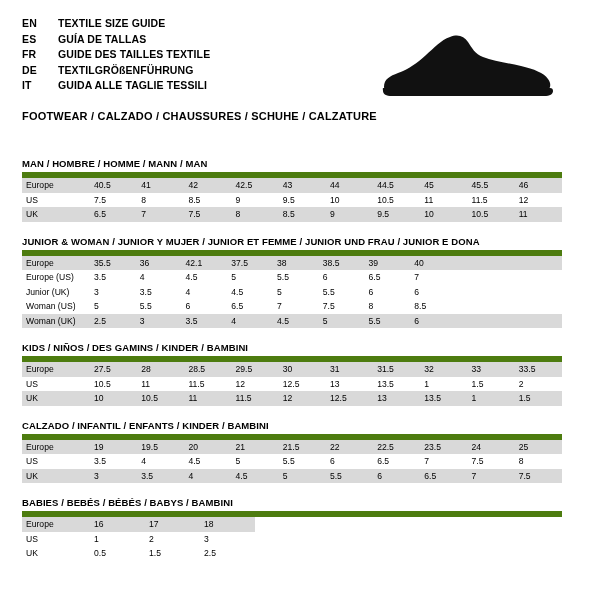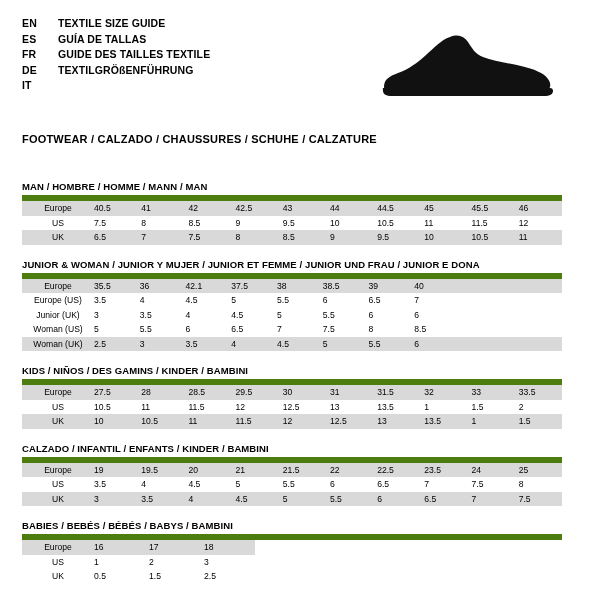--- a/index.html
+++ b/index.html
@@ -52,21 +52,21 @@
   .shoe-art {
     width: 180px;
     margin-right: 6px;
     margin-top: 14px;
   }
 
   .section-title {
     font-size: 11px;
     font-weight: bold;
     letter-spacing: 0.2px;
-    margin-top: 27px;
+    margin-top: 4px;
   }
 
   
   .group {
     margin-top: 14px;
   }
   .group.first {
     margin-top: 36px;
   }
   .group-head {
@@ -90,21 +90,21 @@
     padding: 0 0 0 4px;
     vertical-align: middle;
     white-space: nowrap;
   }
   tr.shaded td {
     background: #d9d9d9;
   }
   td.label {
     width: 68px;
   }
-  .group table td.label { width: 68px; text-align: center; }
+  .group table td.label { width: 68px; }
 
   
 </style>
 </head>
 <body>
 
 <div class="page">
 
   <div class="header">
     <div class="lang-list">
@@ -119,20 +119,21 @@
       <div class="lang-row">
         <span class="lang-code">FR</span>
         <span class="lang-title">GUIDE DES TAILLES TEXTILE</span>
       </div>
       <div class="lang-row">
         <span class="lang-code">DE</span>
         <span class="lang-title">TEXTILGRÖßENFÜHRUNG</span>
       </div>
       <div class="lang-row">
         <span class="lang-code">IT</span>
+        <span class="lang-title">GUIDA ALLE TAGLIE TESSILI</span>
       </div>
     </div>
 
     <div class="shoe-art">
       <svg viewBox="0 0 180 72" width="180" height="72" aria-hidden="true">
         <path fill="#111111" d="M8 57 C8 49 14 46 22 43 C33 39 41 33 50 25 C58 18 65 10 74 7 C82 4 88 6 92 12 C96 18 99 24 107 27 C117 31 132 33 145 36 C158 39 168 43 172 49 C175 53 175 57 172 60 L20 60 C12 60 8 60 8 57 Z"></path>
         <path fill="#111111" d="M8 58 L174 58 C176 58 177 59 177 61 C177 64 174 66 168 66 L16 66 C10 66 7 64 7 61 C7 59 6 58 8 58 Z"></path>
       </svg>
     </div>
   </div>

